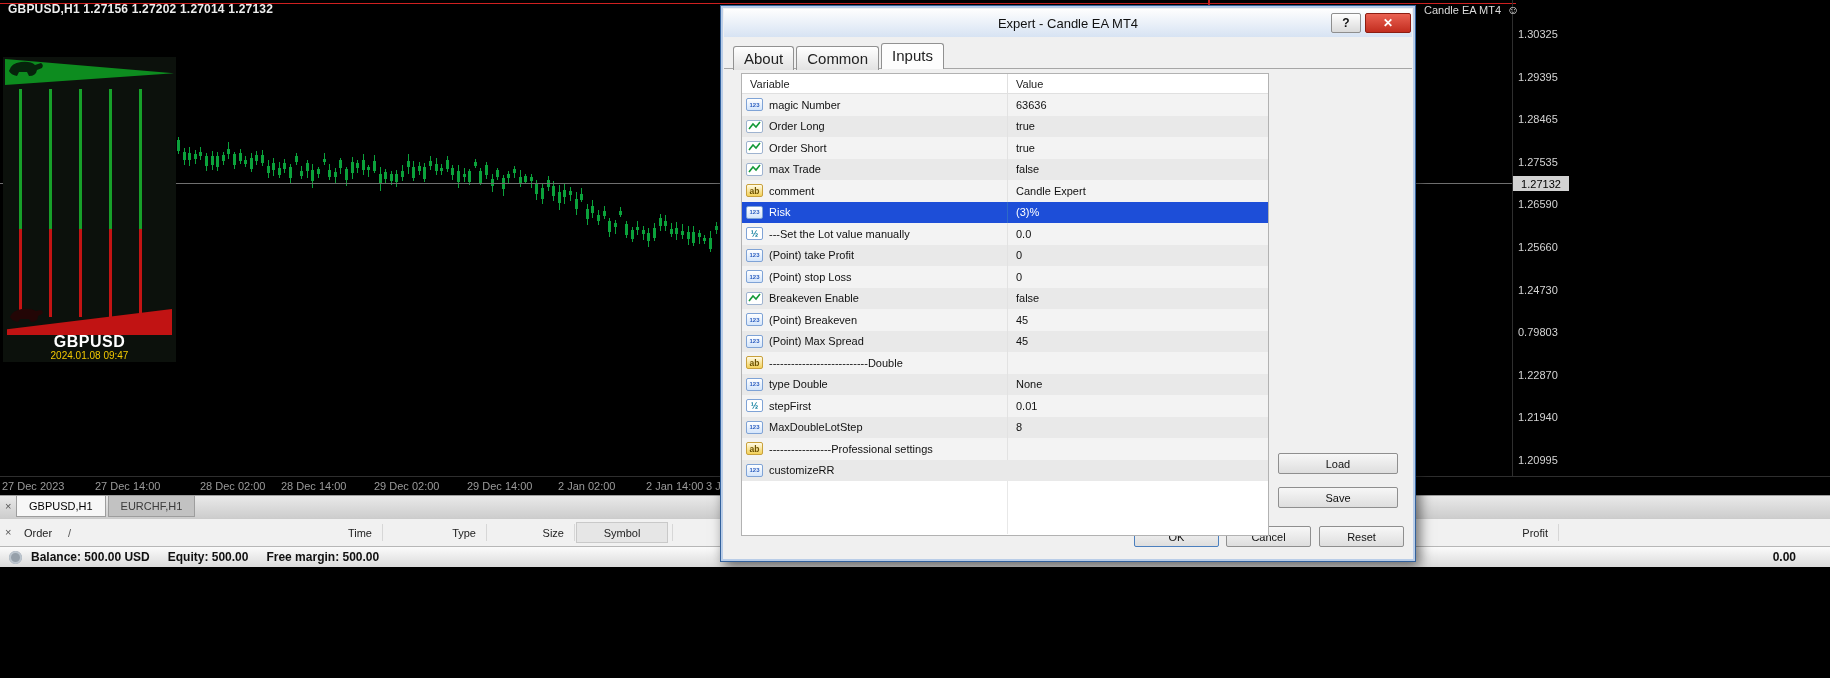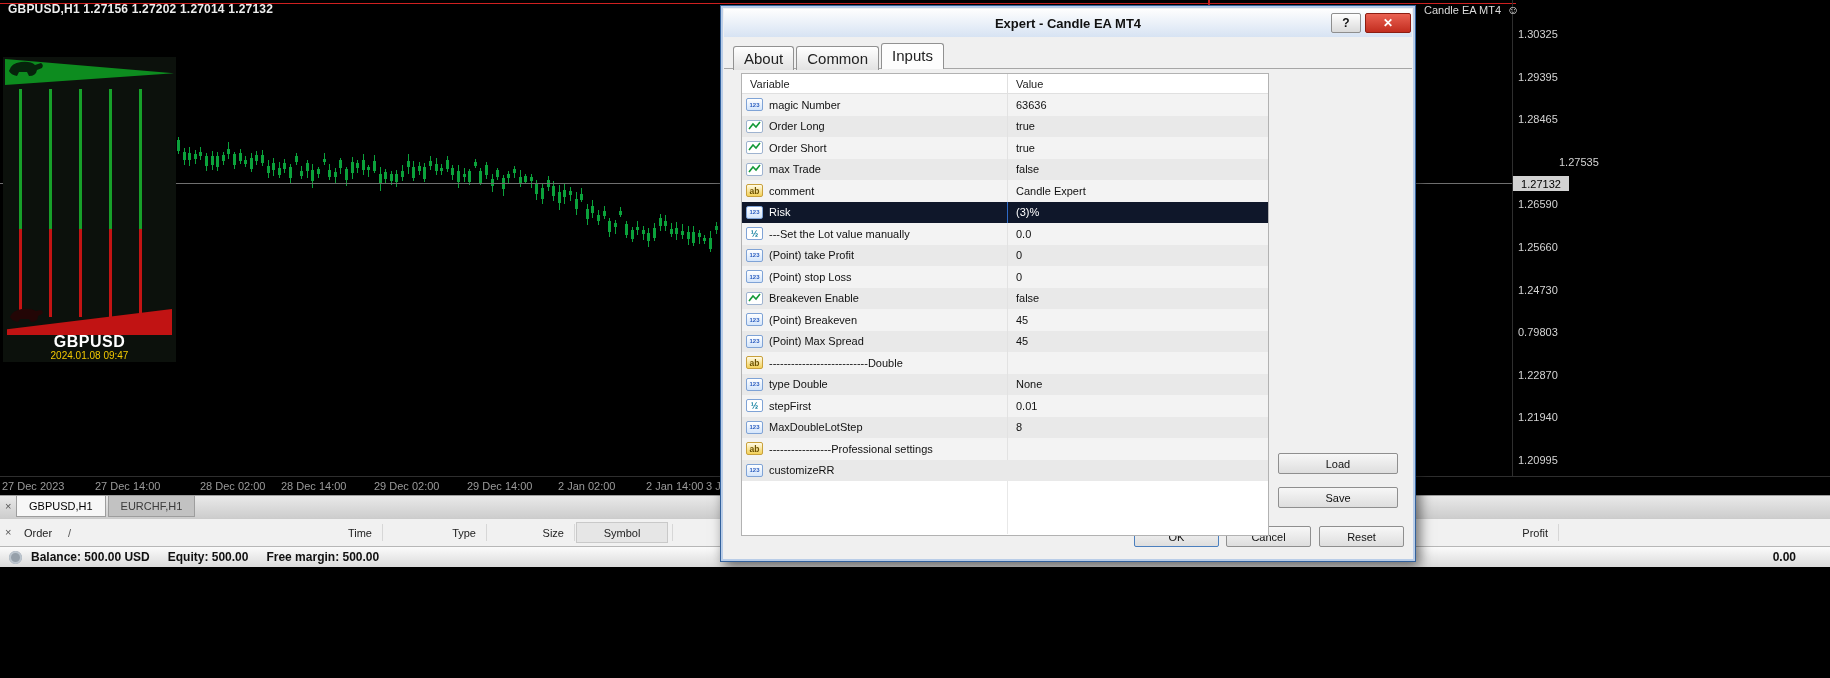--- a/index.html
+++ b/index.html
@@ -53,37 +53,37 @@
   .oh-sep{position:absolute;top:5px;height:17px;width:1px;background:#d7d7d7}
 
   .status-bar{position:absolute;left:0;top:546px;width:1830px;height:21px;background:linear-gradient(#fbfbfb,#dbdbdb);border-top:1px solid #b7b7b7;z-index:4;font-size:12px;font-weight:700;color:#101010;display:flex;align-items:center}
   .status-icon{width:13px;height:13px;border-radius:50%;background:#96a0aa;margin:0 9px 0 9px;box-shadow:inset 0 0 0 2px #bcc5ce;flex:0 0 auto}
   .status-bar span{margin-right:18px;white-space:nowrap}
   .status-profit{position:absolute;right:16px;margin:0}
   .footer-black{position:absolute;left:0;top:567px;width:1830px;height:111px;background:#000;z-index:4}
 
   
   .dialog{position:absolute;left:720px;top:5px;width:696px;height:557px;background:#f0f0f0;border:1px solid #33619c;box-shadow:inset 0 0 0 2px #b9cde8, 4px 5px 12px rgba(0,0,0,.55);z-index:10;font-size:11px}
-  .dialog-title{position:absolute;left:3px;top:3px;right:3px;height:28px;background:linear-gradient(#fefefe,#d7e3f3);display:flex;align-items:center;justify-content:center;font-size:13px;font-weight:700;color:#111}
+  .dialog-title{position:absolute;left:3px;top:3px;right:3px;height:28px;background:linear-gradient(#fefefe,#d7e3f3);display:flex;align-items:center;justify-content:center;font-size:13px;font-weight:400;color:#111}
   .dlg-help{position:absolute;left:610px;top:7px;width:30px;height:20px;background:linear-gradient(#fefefe,#dadada);border:1px solid #8e8e8e;border-radius:2px;font-weight:700;font-size:12px;display:flex;align-items:center;justify-content:center;color:#111}
   .dlg-close{position:absolute;left:644px;top:7px;width:46px;height:20px;background:linear-gradient(#ea6152,#c22d1f);border:1px solid #8c1d12;border-radius:2px;color:#fff;font-weight:700;font-size:12px;display:flex;align-items:center;justify-content:center}
   .dialog-tabs{position:absolute;left:12px;top:41px;height:22px;display:flex;align-items:flex-end;z-index:2}
   .dtab{padding:3px 10px;font-size:15px;background:linear-gradient(#ffffff,#e2e2e2);border:1px solid #919191;border-bottom:none;border-radius:3px 3px 0 0;margin-right:2px;position:relative;top:1px;color:#222}
   .dtab.active{background:#fdfdfd;top:0;padding-bottom:5px;font-weight:400}
   .tab-baseline{position:absolute;left:3px;right:3px;top:62px;height:1px;background:#a6a6a6;z-index:1}
 
   .inputs-table{position:absolute;left:20px;top:67px;width:528px;height:463px;background:#fff;border:1px solid #b2b2b2;z-index:3;overflow:hidden}
   .it-header{position:relative;height:20px;border-bottom:1px solid #e0e0e0;color:#222}
   .th-var{position:absolute;left:8px;top:4px}
   .th-val{position:absolute;left:265px;top:0;bottom:0;right:0;border-left:1px solid #e0e0e0;padding:4px 0 0 8px}
   .inputs-rows{position:absolute;left:0;top:20px;right:0}
   .irow{position:relative;height:21.5px;display:flex;align-items:center;color:#111}
   .irow.even{background:#f3f3f3}
   .irow.odd{background:#e9e9e9}
-  .irow.sel{background:#0f172a;color:#fff}
+  .irow.sel{background:#1d4ed8;color:#fff}
   .ricon{width:17px;height:13px;margin-left:4px;border-radius:2px;display:flex;align-items:center;justify-content:center;flex:0 0 auto;font-weight:700;overflow:hidden}
   .icon-num{border:1px solid #7fa3d6;background:linear-gradient(#ffffff,#d4e5fb);color:#2d5fc0;font-size:6px;letter-spacing:0}
   .icon-ab{border:1px solid #c9a13c;background:linear-gradient(#fffbe8,#f3d158);color:#6d5200;font-size:8.5px}
   .icon-half{border:1px solid #7fa3d6;background:#fff;color:#0a7c9c;font-size:9px}
   .icon-chart{border:1px solid #9eb3d0;background:#fff}
   .rname{margin-left:6px;white-space:nowrap}
   .rval{position:absolute;left:265px;top:0;bottom:0;right:0;border-left:1px solid #e2e2e2;display:flex;align-items:center;padding-left:8px;white-space:nowrap}
   .irow.sel .rval{border-left-color:#2e6ac7}
   .blank-col{position:absolute;left:265px;top:407px;bottom:1px;width:1px;background:#e8e8e8}
 
@@ -302,21 +302,21 @@
       <div class="candle" style="left: 714.6px; top: 226.295px; height: 3.268px;"></div>
       <div class="wick" style="left: 721.2px; top: 221.414px; height: 13.4465px;"></div>
       <div class="candle" style="left: 720.2px; top: 225.819px; height: 5.90797px;"></div>
     </div>
   <div class="price-line"></div>
   <div class="scale-divider"></div>
   <div id="price-scale">
       <div class="price-label" style="top: 28px;">1.30325</div>
       <div class="price-label" style="top: 71px;">1.29395</div>
       <div class="price-label" style="top: 113px;">1.28465</div>
-      <div class="price-label" style="top: 156px; margin-left: 41px;">1.27535</div>
+      <div class="price-label" style="top: 156px;">1.27535</div>
       <div class="price-label" style="top: 198px;">1.26590</div>
       <div class="price-label" style="top: 241px;">1.25660</div>
       <div class="price-label" style="top: 284px;">1.24730</div>
       <div class="price-label" style="top: 326px;">0.79803</div>
       <div class="price-label" style="top: 369px;">1.22870</div>
       <div class="price-label" style="top: 411px;">1.21940</div>
       <div class="price-label" style="top: 454px;">1.20995</div>
     </div>
   <div class="price-current">1.27132</div>
   <div class="time-axis" id="time-axis">

